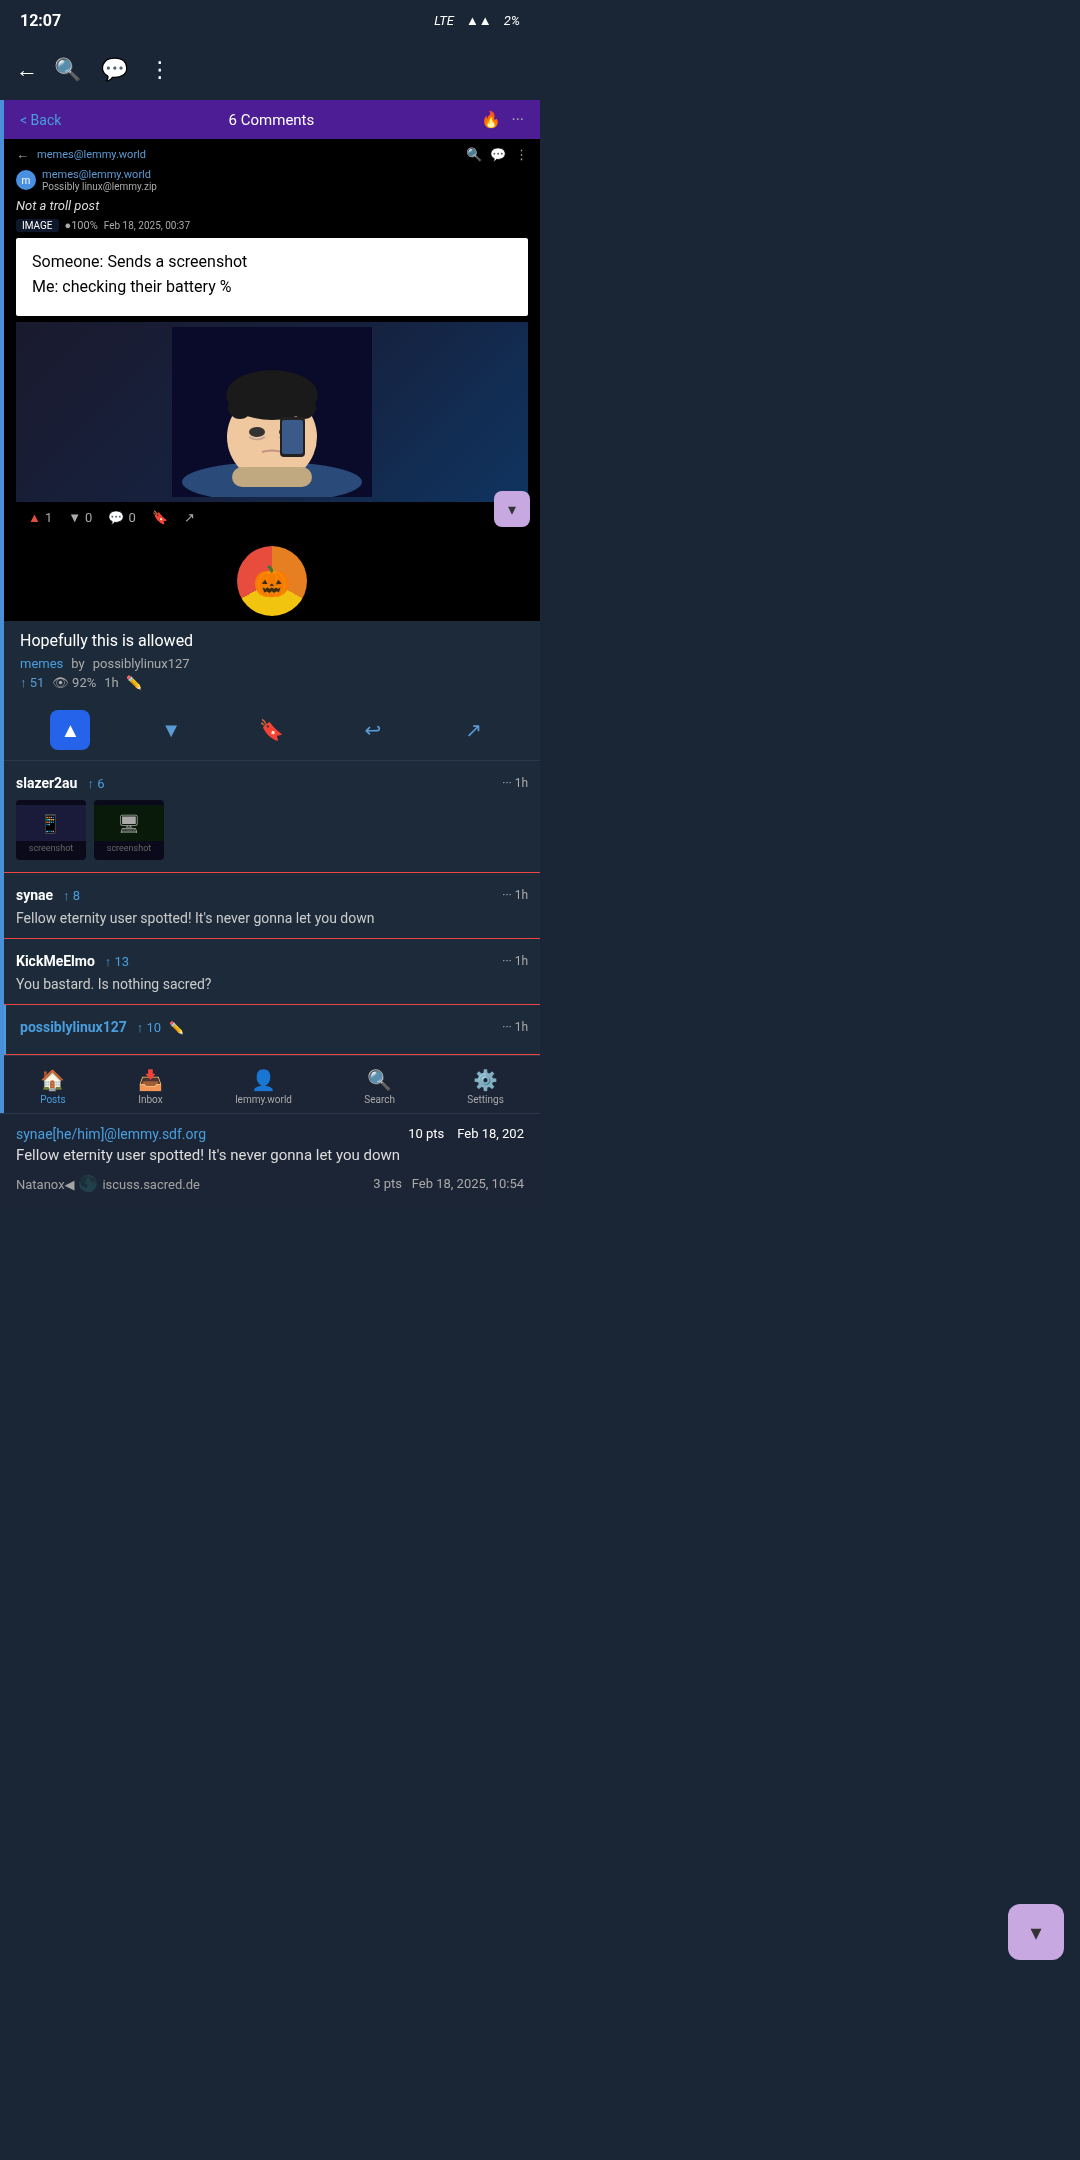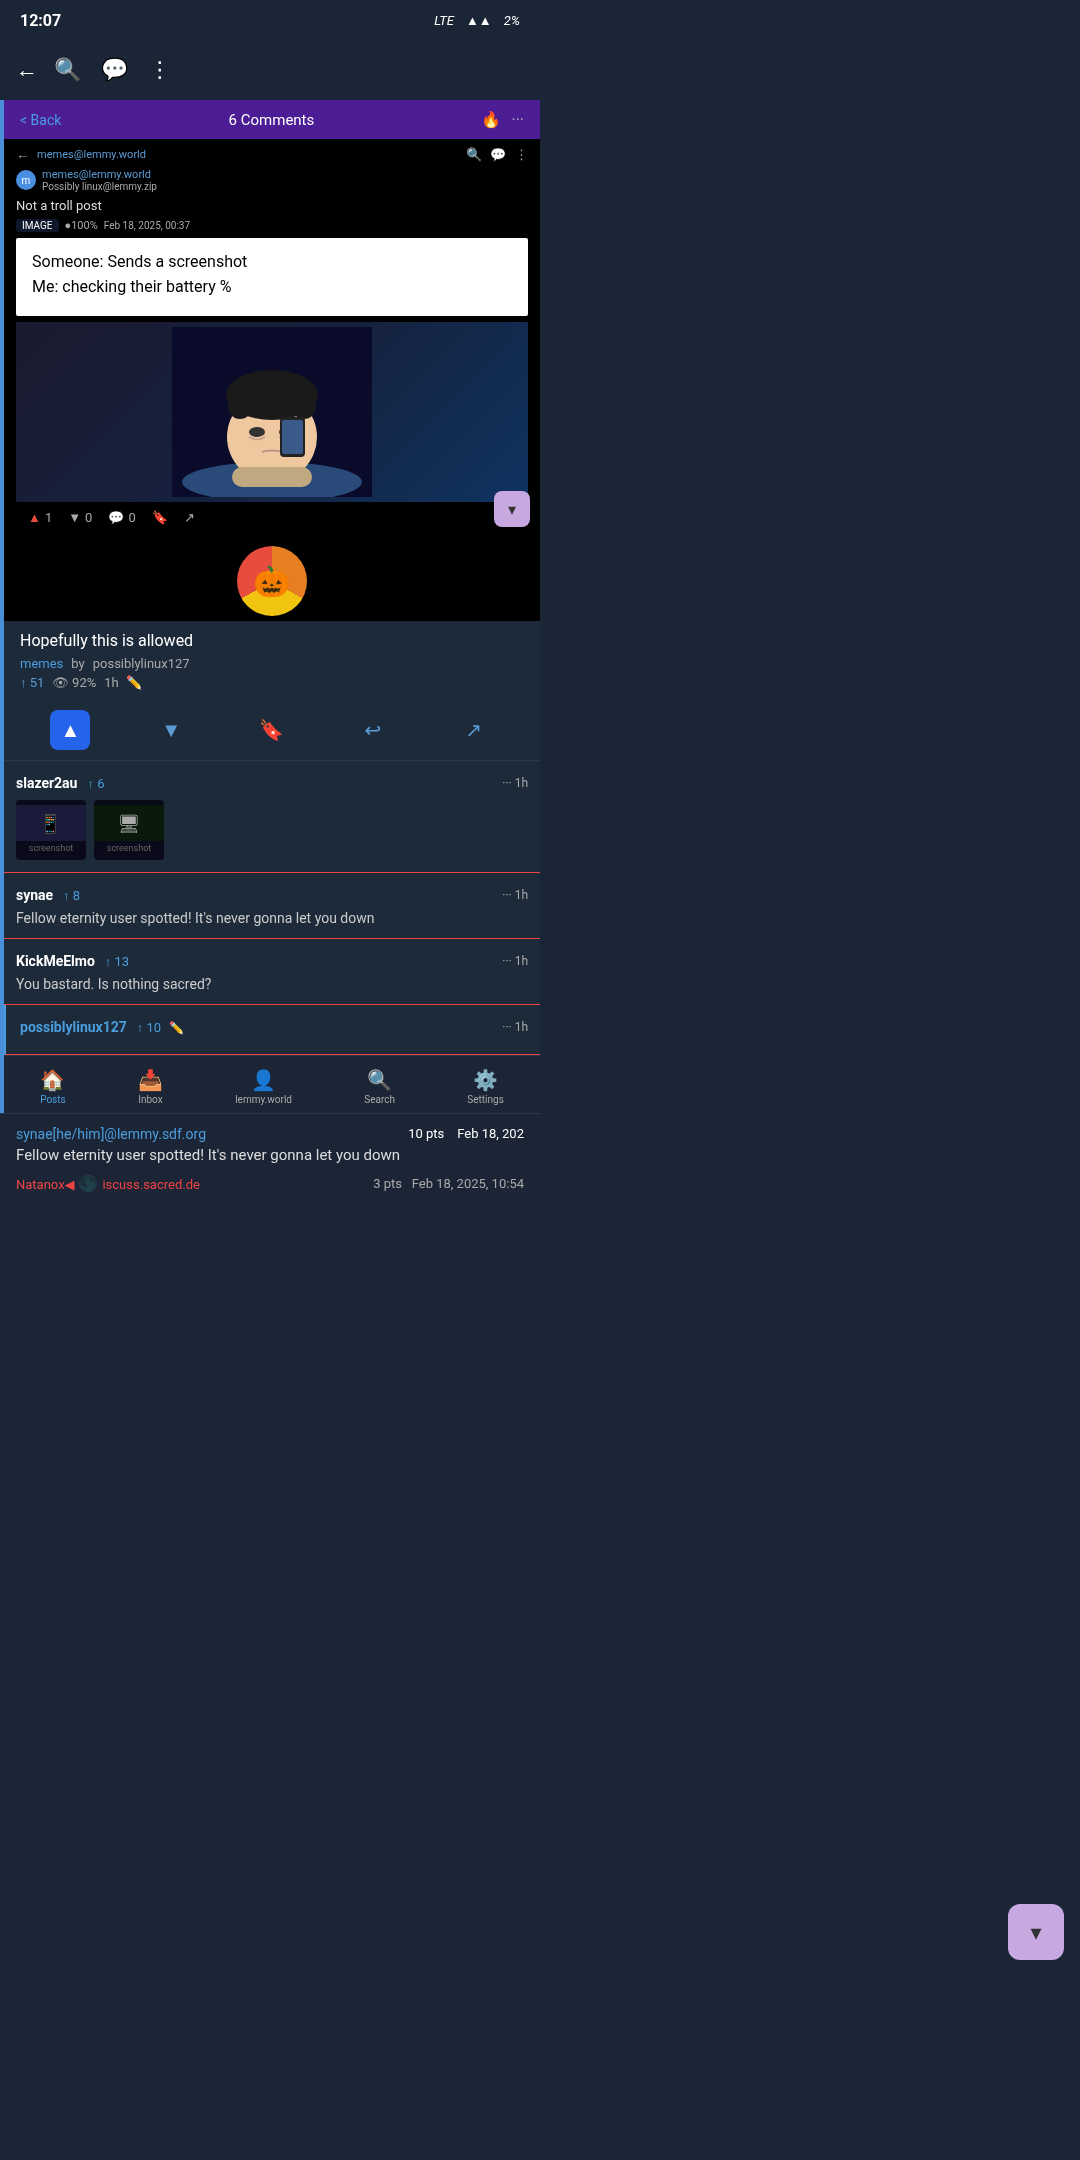--- a/index.html
+++ b/index.html
@@ -63,21 +63,21 @@
       margin: 0;
     }
     .nested-header {
       display: flex;
       align-items: center;
       justify-content: space-between;
       margin-bottom: 6px;
     }
     .nested-sub { color: #5b9bd5; font-size: 11px; }
     .nested-user { color: #aaa; font-size: 10px; }
-    .nested-title { color: #ddd; font-size: 13px; margin: 6px 0; }
+    .nested-title { color: #ddd; font-size: 13px; margin: 6px 0; font-style: italic; }
     .nested-tags { display: flex; gap: 6px; align-items: center; margin-bottom: 4px; }
     .tag-image { background: #0f172a; color: #fff; font-size: 10px; padding: 1px 6px; border-radius: 3px; }
     .tag-percent { color: #aaa; font-size: 11px; }
     .tag-date { color: #aaa; font-size: 10px; }
 
     
     .meme-box {
       background: #fff;
       color: #000;
       padding: 14px 16px;
@@ -227,21 +227,21 @@
       color: #4a9ede;
       font-size: 14px;
       margin-bottom: 4px;
     }
     .bottom-comment-text {
       color: #ddd;
       font-size: 15px;
       margin-bottom: 10px;
     }
     .bottom-user2 {
-      color: #ef4444;
+      color: #a3a3a3;
       font-size: 13px;
       margin-top: 32px;
     }
     .bottom-meta2 {
       color: #aaa;
       font-size: 13px;
     }
 
     
     .scroll-down-fab {

